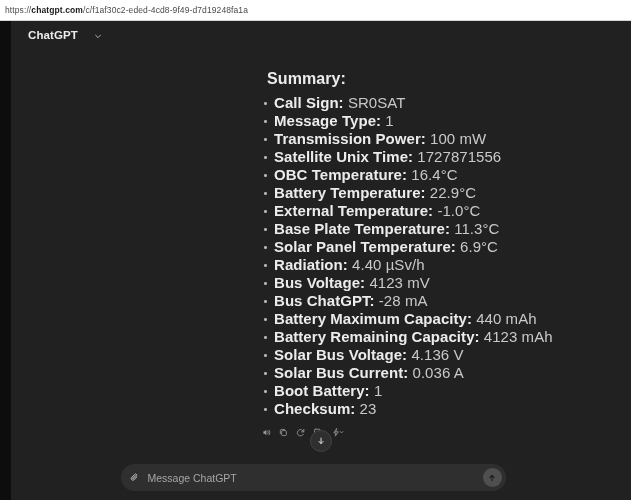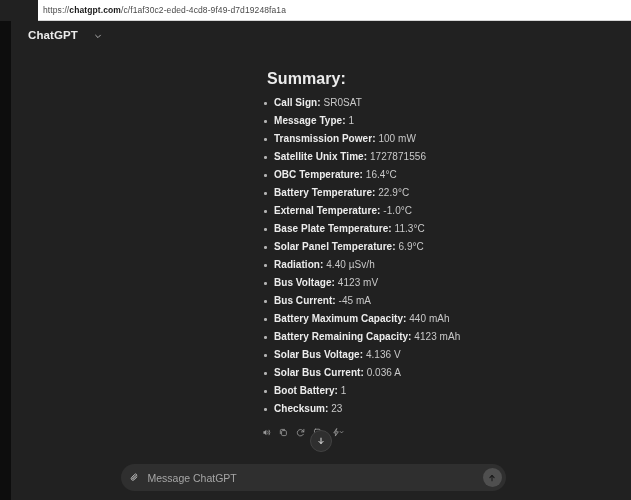--- a/index.html
+++ b/index.html
@@ -17,21 +17,20 @@
 
   
   .urlbar {
     height: 21px;
     background: #ffffff;
     border-bottom: 1px solid #d6d6d6;
     display: flex;
     align-items: center;
     padding: 0 0 0 5px;
     box-sizing: border-box;
-    margin-left: 38px;
   }
   .urlbar .url {
     font-size: 8.5px;
     color: #4a4a4a;
     letter-spacing: 0.1px;
     white-space: nowrap;
   }
   .urlbar .url .host {
     color: #1a1a1a;
     font-weight: bold;
@@ -111,21 +110,21 @@
     letter-spacing: 0.1px;
   }
   ul.facts {
     list-style: none;
     margin: 0;
     padding: 0;
   }
   ul.facts li {
     position: relative;
     padding-left: 15px;
-    font-size: 10px;
+    font-size: 15px;
     line-height: 18px;
     color: #c9c9c9;
     letter-spacing: 0.05px;
     white-space: nowrap;
   }
   ul.facts li::before {
     content: "";
     position: absolute;
     left: 5px;
     top: 8px;
@@ -277,21 +276,21 @@
               <li><span class="k">Message Type:</span> <span class="v">1</span></li>
               <li><span class="k">Transmission Power:</span> <span class="v">100 mW</span></li>
               <li><span class="k">Satellite Unix Time:</span> <span class="v">1727871556</span></li>
               <li><span class="k">OBC Temperature:</span> <span class="v">16.4°C</span></li>
               <li><span class="k">Battery Temperature:</span> <span class="v">22.9°C</span></li>
               <li><span class="k">External Temperature:</span> <span class="v">-1.0°C</span></li>
               <li><span class="k">Base Plate Temperature:</span> <span class="v">11.3°C</span></li>
               <li><span class="k">Solar Panel Temperature:</span> <span class="v">6.9°C</span></li>
               <li><span class="k">Radiation:</span> <span class="v">4.40 µSv/h</span></li>
               <li><span class="k">Bus Voltage:</span> <span class="v">4123 mV</span></li>
-              <li><span class="k">Bus Current:</span> <span class="v">-45 mA</span></li>
+              <li><span class="k">Bus ChatGPT:</span> <span class="v">-28 mA</span></li>
               <li><span class="k">Battery Maximum Capacity:</span> <span class="v">440 mAh</span></li>
               <li><span class="k">Battery Remaining Capacity:</span> <span class="v">4123 mAh</span></li>
               <li><span class="k">Solar Bus Voltage:</span> <span class="v">4.136 V</span></li>
               <li><span class="k">Solar Bus Current:</span> <span class="v">0.036 A</span></li>
               <li><span class="k">Boot Battery:</span> <span class="v">1</span></li>
               <li><span class="k">Checksum:</span> <span class="v">23</span></li>
             </ul>
         </div>
       </div>
 

